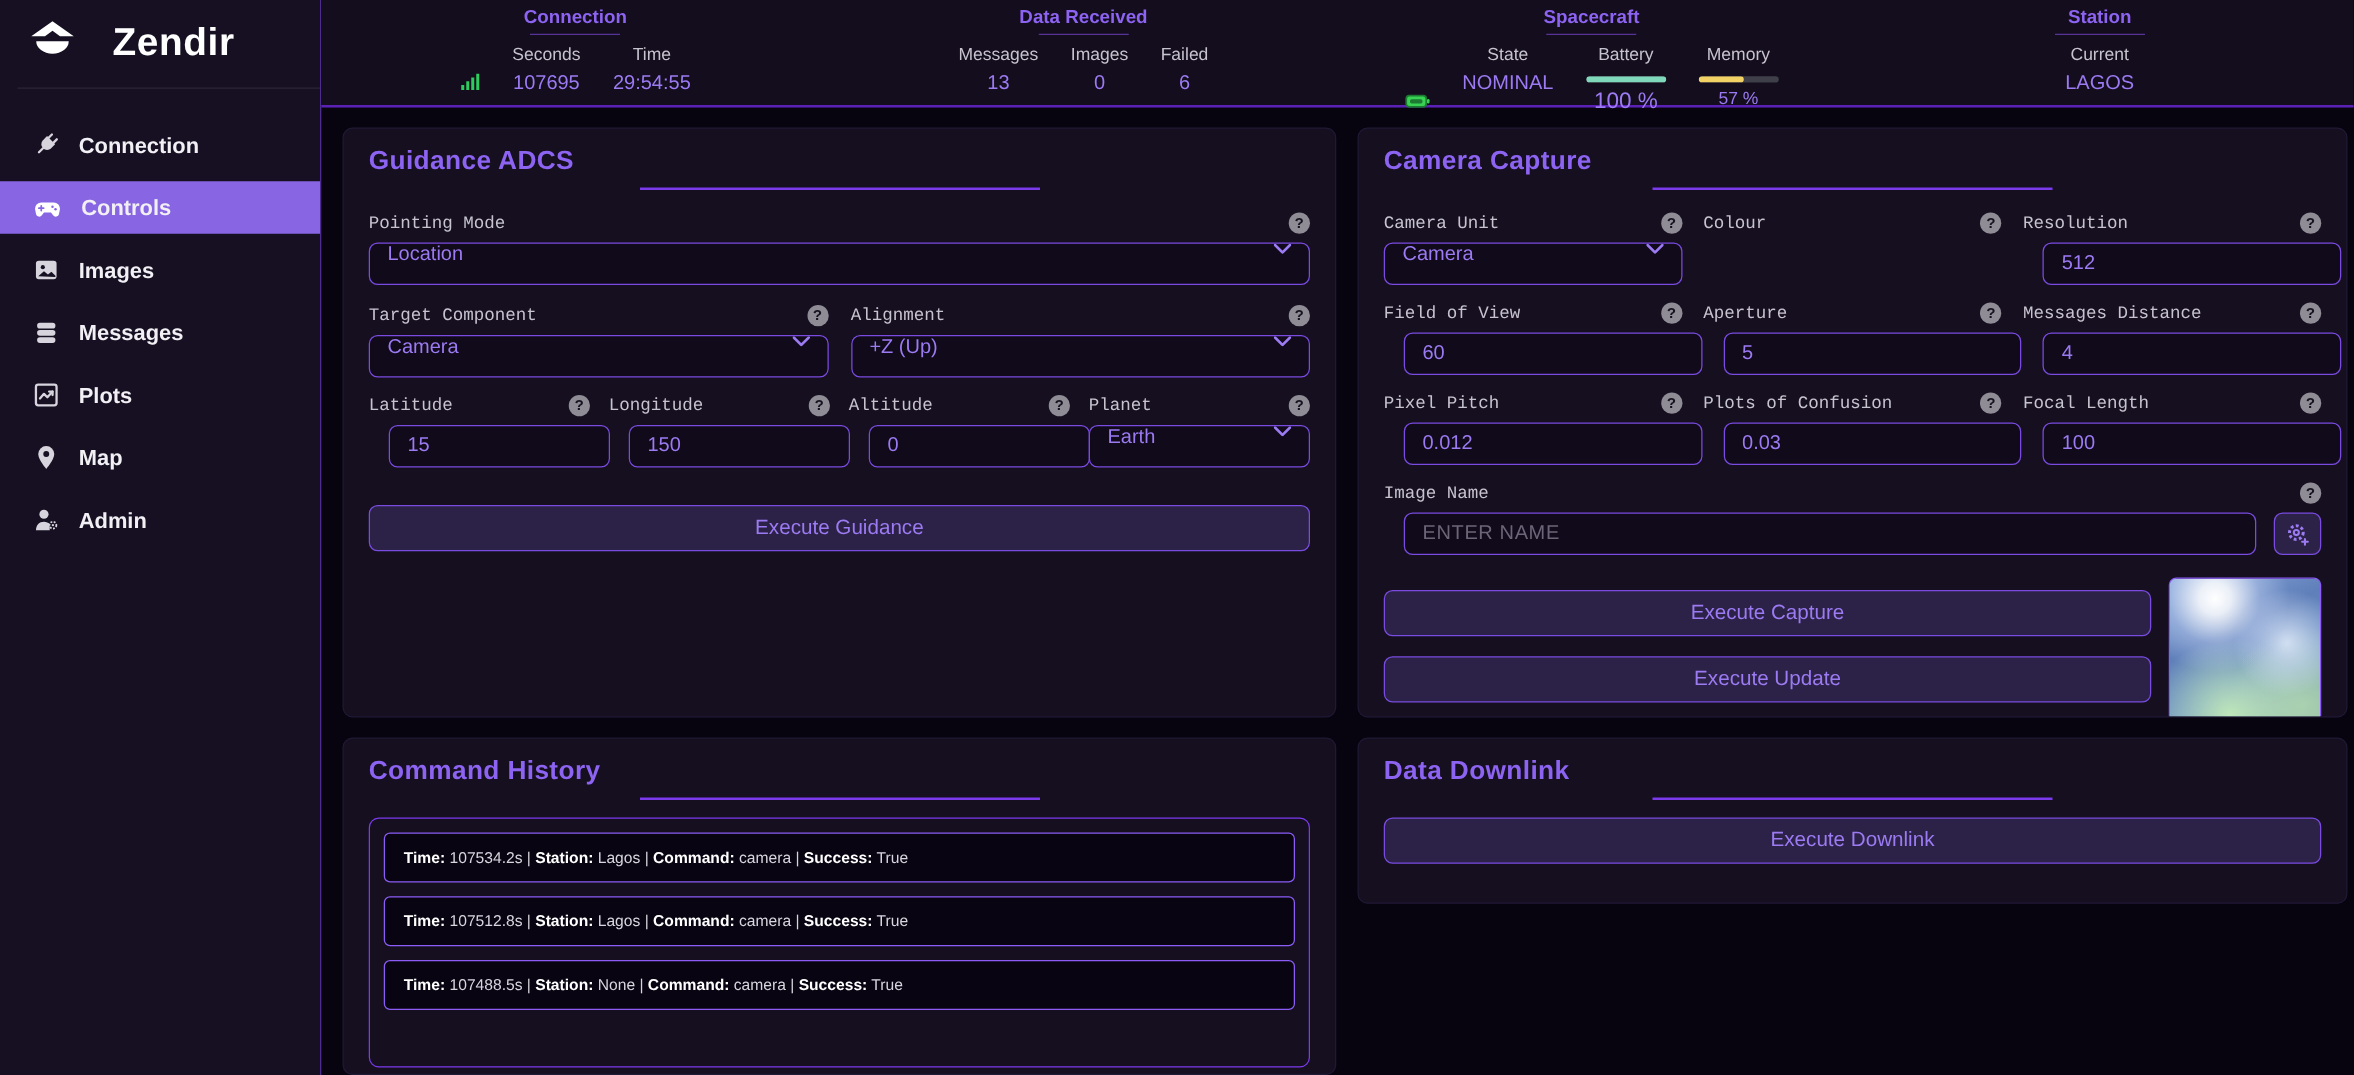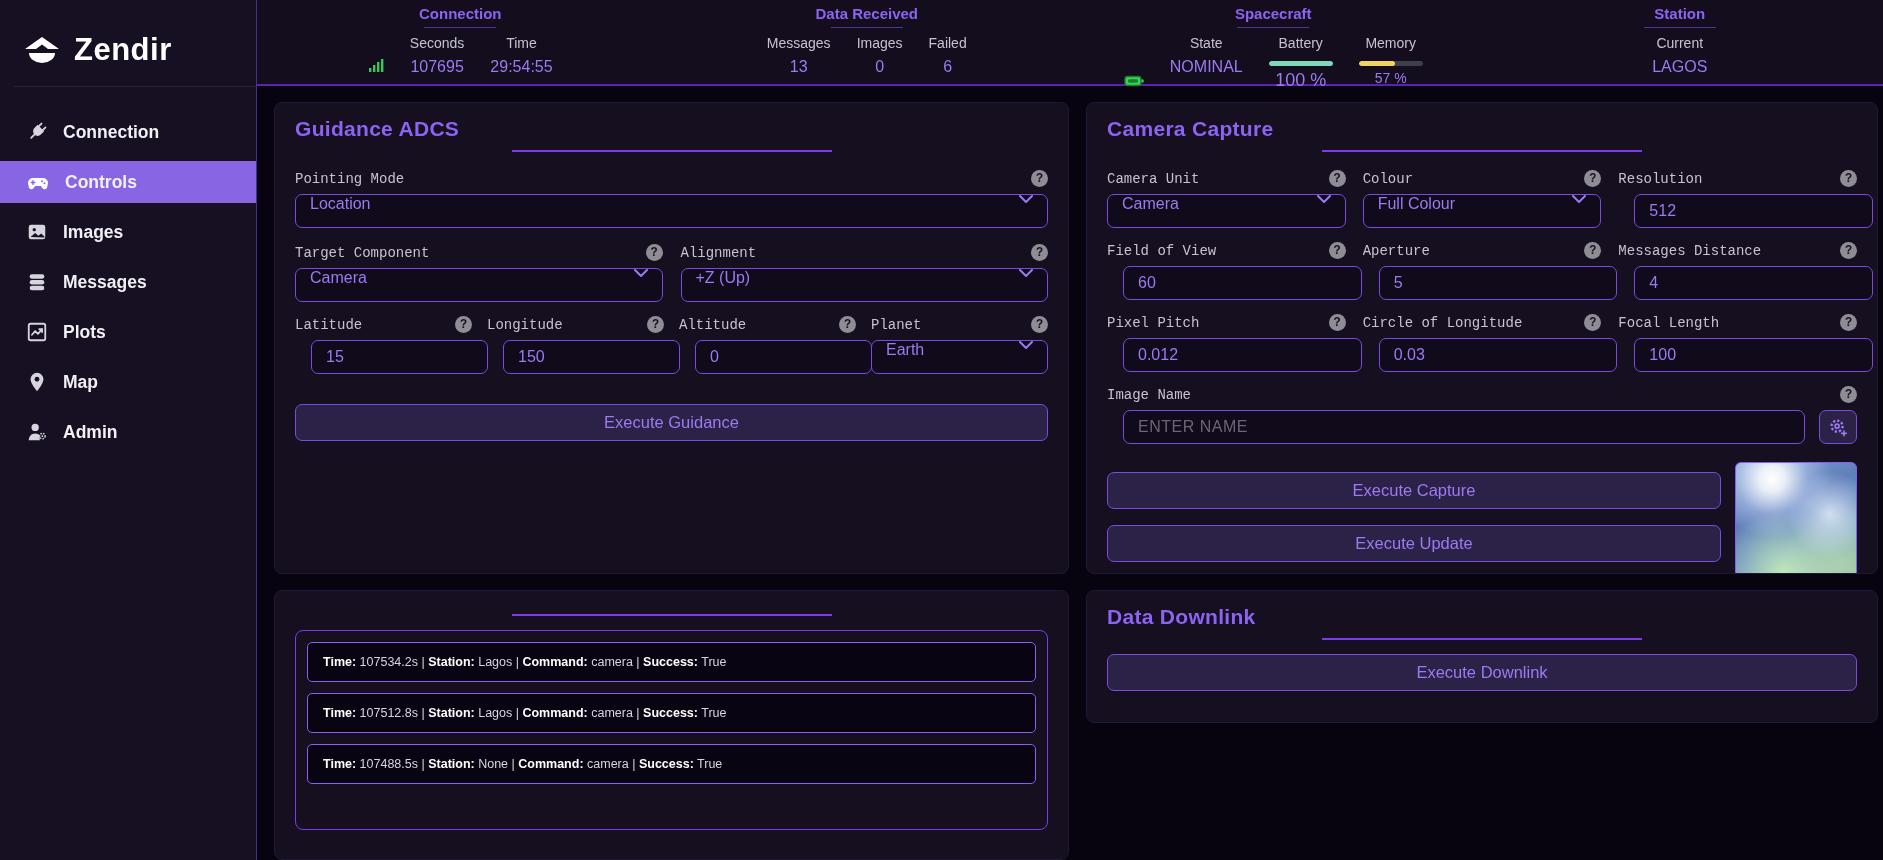--- a/index.html
+++ b/index.html
@@ -29,21 +29,21 @@
     font-family:"Liberation Sans", sans-serif;
     display:flex;
   }
   
   .sidebar{
     width:257px;min-width:257px;height:100%;
     background:var(--bg-sidebar);
     border-right:1px solid #4c2d8f;
     display:flex;flex-direction:column;
   }
-  .logo-row{display:flex;align-items:flex-end;gap:12px;padding:32px 0 10px 22px;}
+  .logo-row{display:flex;align-items:flex-start;gap:28px;padding:16px 0 10px 22px;}
   .logo-text{color:#fff;font-size:31px;font-weight:bold;letter-spacing:.5px;}
   .sidebar-divider{border:none;border-top:1px solid #2b2438;margin:8px 0 24px 14px;}
   .nav-item{
     display:flex;align-items:center;gap:15px;
     height:42px;margin-bottom:8px;padding-left:26px;
     color:var(--white);font-size:17.5px;font-weight:bold;
     cursor:pointer;
   }
   .nav-item.active{background:var(--active-purple);}
   .nav-item svg{flex:0 0 auto;}
@@ -416,26 +416,20 @@
             <svg width="14" height="8" viewBox="0 0 14 8">
                 <path d="M1 1l6 6 6-6" stroke="#9b7af2" stroke-width="2" fill="none" stroke-linecap="round"></path>
               </svg>
           </div>
         </div>
         <div>
           <div class="label-row">
             <span>Colour</span>
             <span class="help">?</span>
           </div>
-          <div class="select">
-            <span>Full Colour</span>
-            <svg width="14" height="8" viewBox="0 0 14 8">
-                <path d="M1 1l6 6 6-6" stroke="#9b7af2" stroke-width="2" fill="none" stroke-linecap="round"></path>
-              </svg>
-          </div>
         </div>
         <div>
           <div class="label-row">
             <span>Resolution</span>
             <span class="help">?</span>
           </div>
           <input class="text-input" type="text" value="512" style="">
         </div>
       </div>
 
@@ -466,21 +460,21 @@
       <div class="row-3">
         <div>
           <div class="label-row">
             <span>Pixel Pitch</span>
             <span class="help">?</span>
           </div>
           <input class="text-input" type="text" value="0.012" style="">
         </div>
         <div>
           <div class="label-row">
-            <span>Circle of Longitude</span>
+            <span>Plots of Confusion</span>
             <span class="help">?</span>
           </div>
           <input class="text-input" type="text" value="0.03" style="">
         </div>
         <div>
           <div class="label-row">
             <span>Focal Length</span>
             <span class="help">?</span>
           </div>
           <input class="text-input" type="text" value="100" style="">
@@ -508,20 +502,21 @@
         <div class="capture-buttons">
           <button class="exec-btn">Execute Capture</button>
           <button class="exec-btn">Execute Update</button>
         </div>
         <div class="thumb"></div>
       </div>
     </section>
 
     <section class="panel">
       <div class="panel-title-wrap" style="margin-bottom:0">
+        <div class="panel-title">Command History</div>
         <div class="panel-underline"></div>
       </div>
       <div class="history-box">
           <div class="history-entry"><b>Time:</b> 107534.2s | <b>Station:</b> Lagos | <b>Command:</b> camera | <b>Success:</b> True</div>
           <div class="history-entry"><b>Time:</b> 107512.8s | <b>Station:</b> Lagos | <b>Command:</b> camera | <b>Success:</b> True</div>
           <div class="history-entry"><b>Time:</b> 107488.5s | <b>Station:</b> None | <b>Command:</b> camera | <b>Success:</b> True</div>
         </div>
     </section>
 
     <section class="panel downlink-panel">

